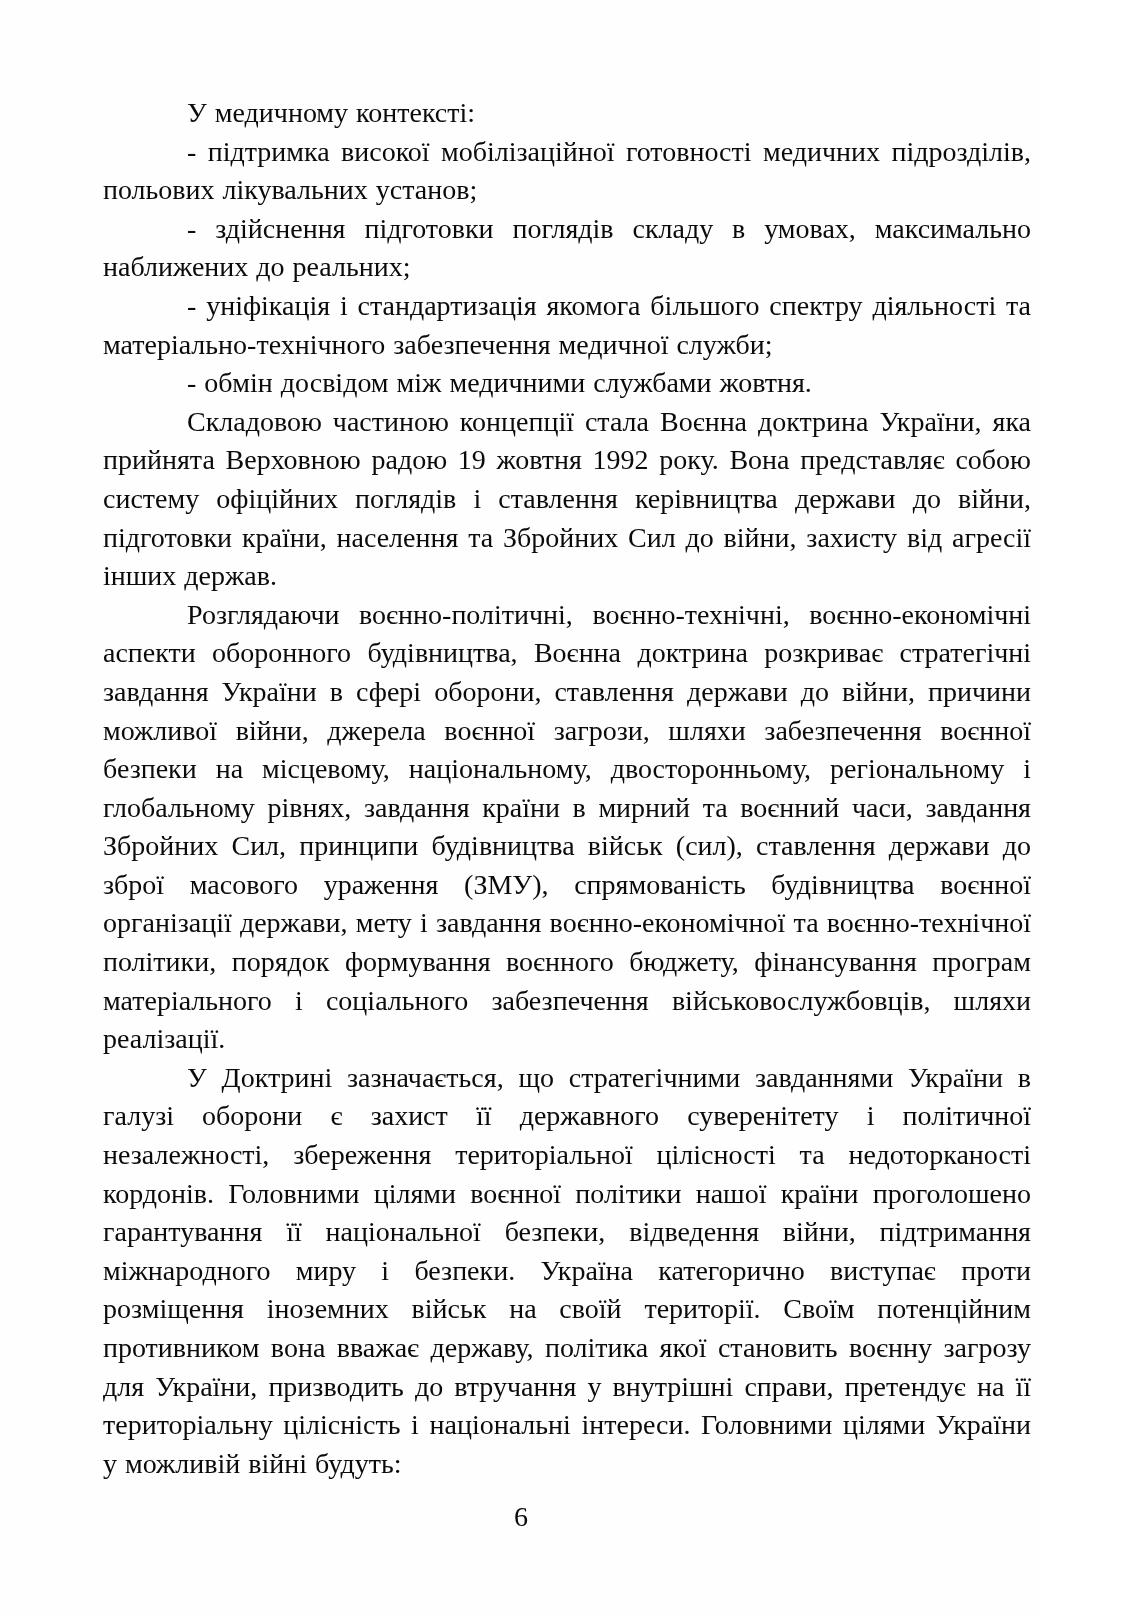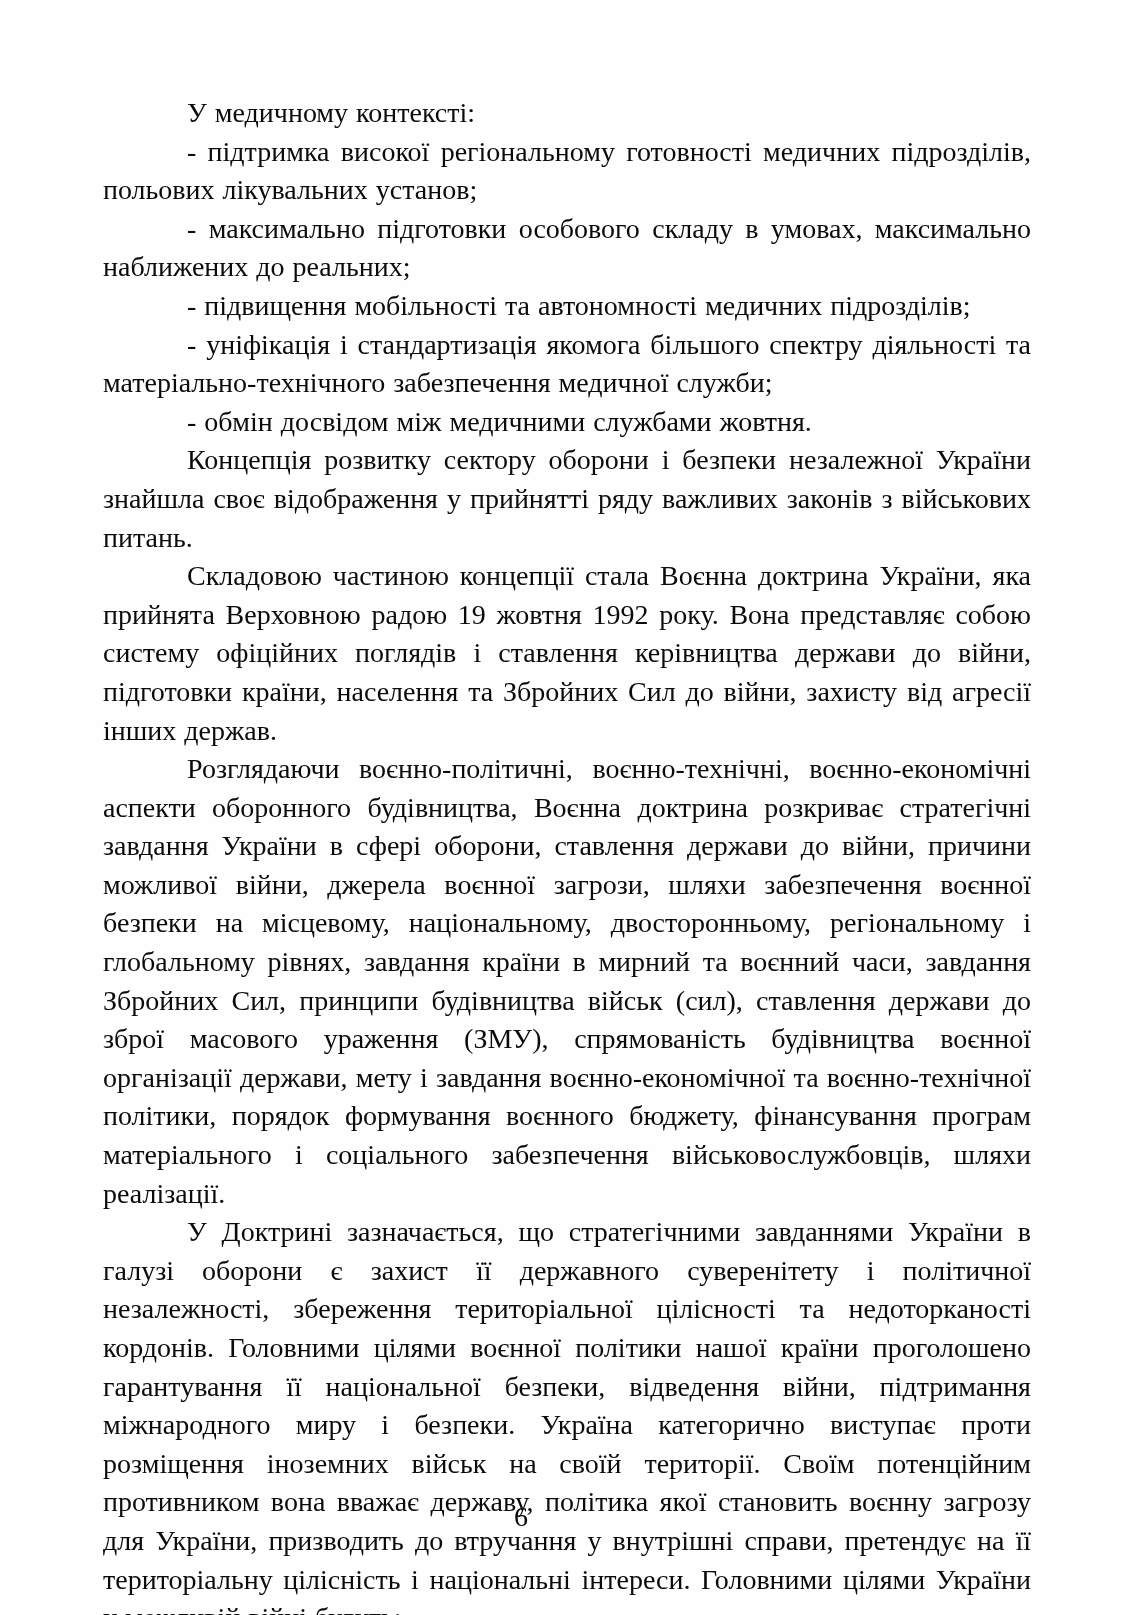--- a/index.html
+++ b/index.html
@@ -39,25 +39,23 @@
     font-size: 28px;
     line-height: 38px;
   }
 </style>
 </head>
 <body>
 
 <div class="page">
   <div class="text-block">
     <p class="para">У медичному контексті:</p>
-    <p class="para">- підтримка високої регіональному готовності медичних підрозділів, польових лікувальних установ;</p>
-    <p class="para">- максимально підготовки особового складу в умовах, максимально наближених до реальних;</p>
-    <p class="para">- підвищення мобільності та автономності медичних підрозділів;</p>
+    <p class="para">- підтримка високої мобілізаційної готовності медичних підрозділів, польових лікувальних установ;</p>
+    <p class="para">- здійснення підготовки поглядів складу в умовах, максимально наближених до реальних;</p>
     <p class="para">- уніфікація і стандартизація якомога більшого спектру діяльності та матеріально-технічного забезпечення медичної служби;</p>
     <p class="para">- обмін досвідом між медичними службами жовтня.</p>
-    <p class="para">Концепція розвитку сектору оборони і безпеки незалежної України знайшла своє відображення у прийнятті ряду важливих законів з військових питань.</p>
     <p class="para">Складовою частиною концепції стала Воєнна доктрина України, яка прийнята Верховною радою 19 жовтня 1992 року. Вона представляє собою систему офіційних поглядів і ставлення керівництва держави до війни, підготовки країни, населення та Збройних Сил до війни, захисту від агресії інших держав.</p>
     <p class="para">Розглядаючи воєнно-політичні, воєнно-технічні, воєнно-економічні аспекти оборонного будівництва, Воєнна доктрина розкриває стратегічні завдання України в сфері оборони, ставлення держави до війни, причини можливої війни, джерела воєнної загрози, шляхи забезпечення воєнної безпеки на місцевому, національному, двосторонньому, регіональному і глобальному рівнях, завдання країни в мирний та воєнний часи, завдання Збройних Сил, принципи будівництва військ (сил), ставлення держави до зброї масового ураження (ЗМУ), спрямованість будівництва воєнної організації держави, мету і завдання воєнно-економічної та воєнно-технічної політики, порядок формування воєнного бюджету, фінансування програм матеріального і соціального забезпечення військовослужбовців, шляхи реалізації.</p>
     <p class="para">У Доктрині зазначається, що стратегічними завданнями України в галузі оборони є захист її державного суверенітету і політичної незалежності, збереження територіальної цілісності та недоторканості кордонів. Головними цілями воєнної політики нашої країни проголошено гарантування її національної безпеки, відведення війни, підтримання міжнародного миру і безпеки. Україна категорично виступає проти розміщення іноземних військ на своїй території. Своїм потенційним противником вона вважає державу, політика якої становить воєнну загрозу для України, призводить до втручання у внутрішні справи, претендує на її територіальну цілісність і національні інтереси. Головними цілями України у можливій війні будуть:</p>
 
   </div>
   <div class="page-number">6</div>
 </div>
 
 </body></html>

